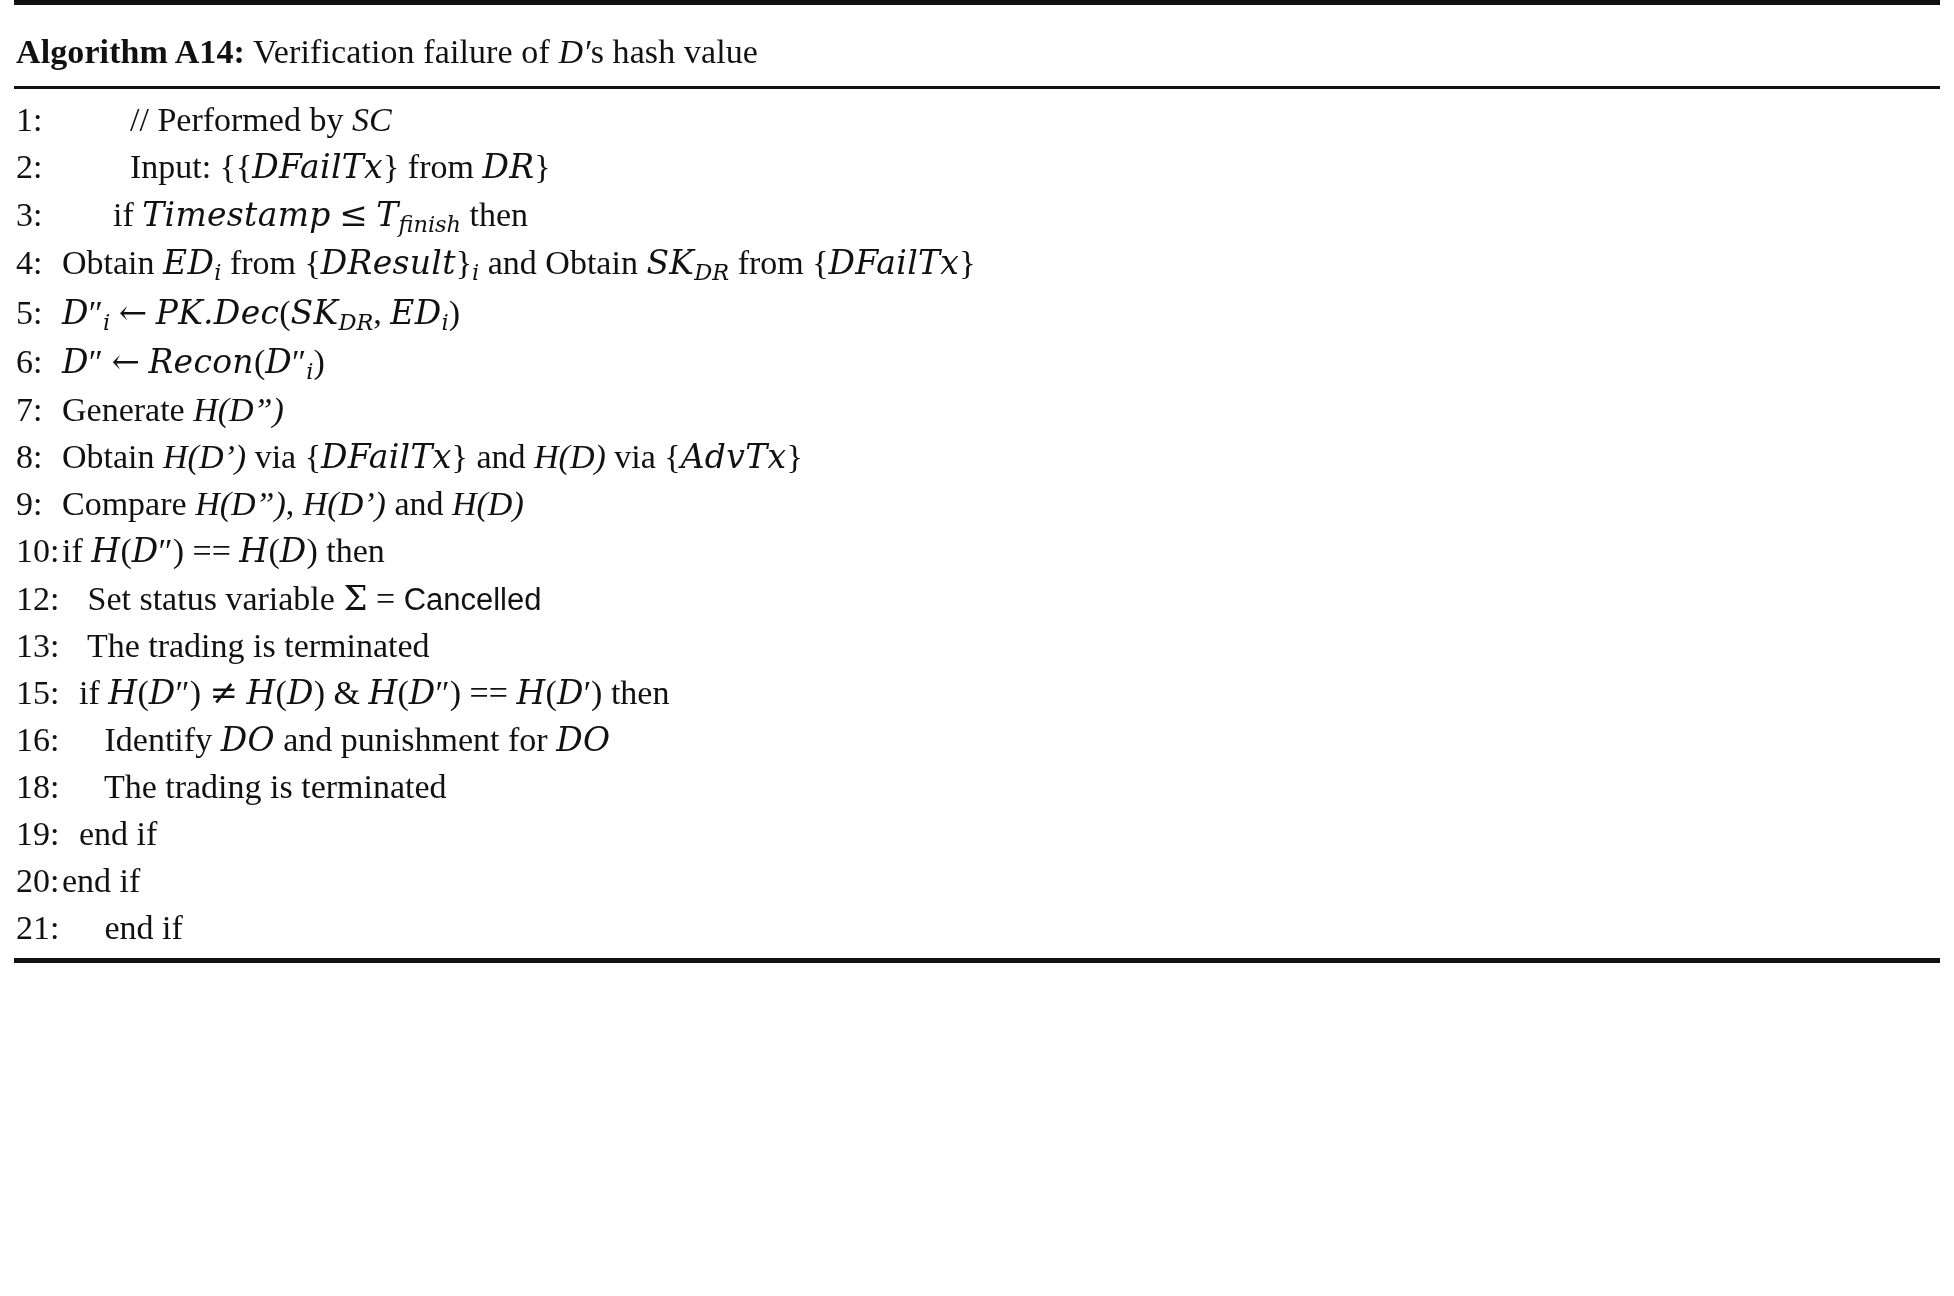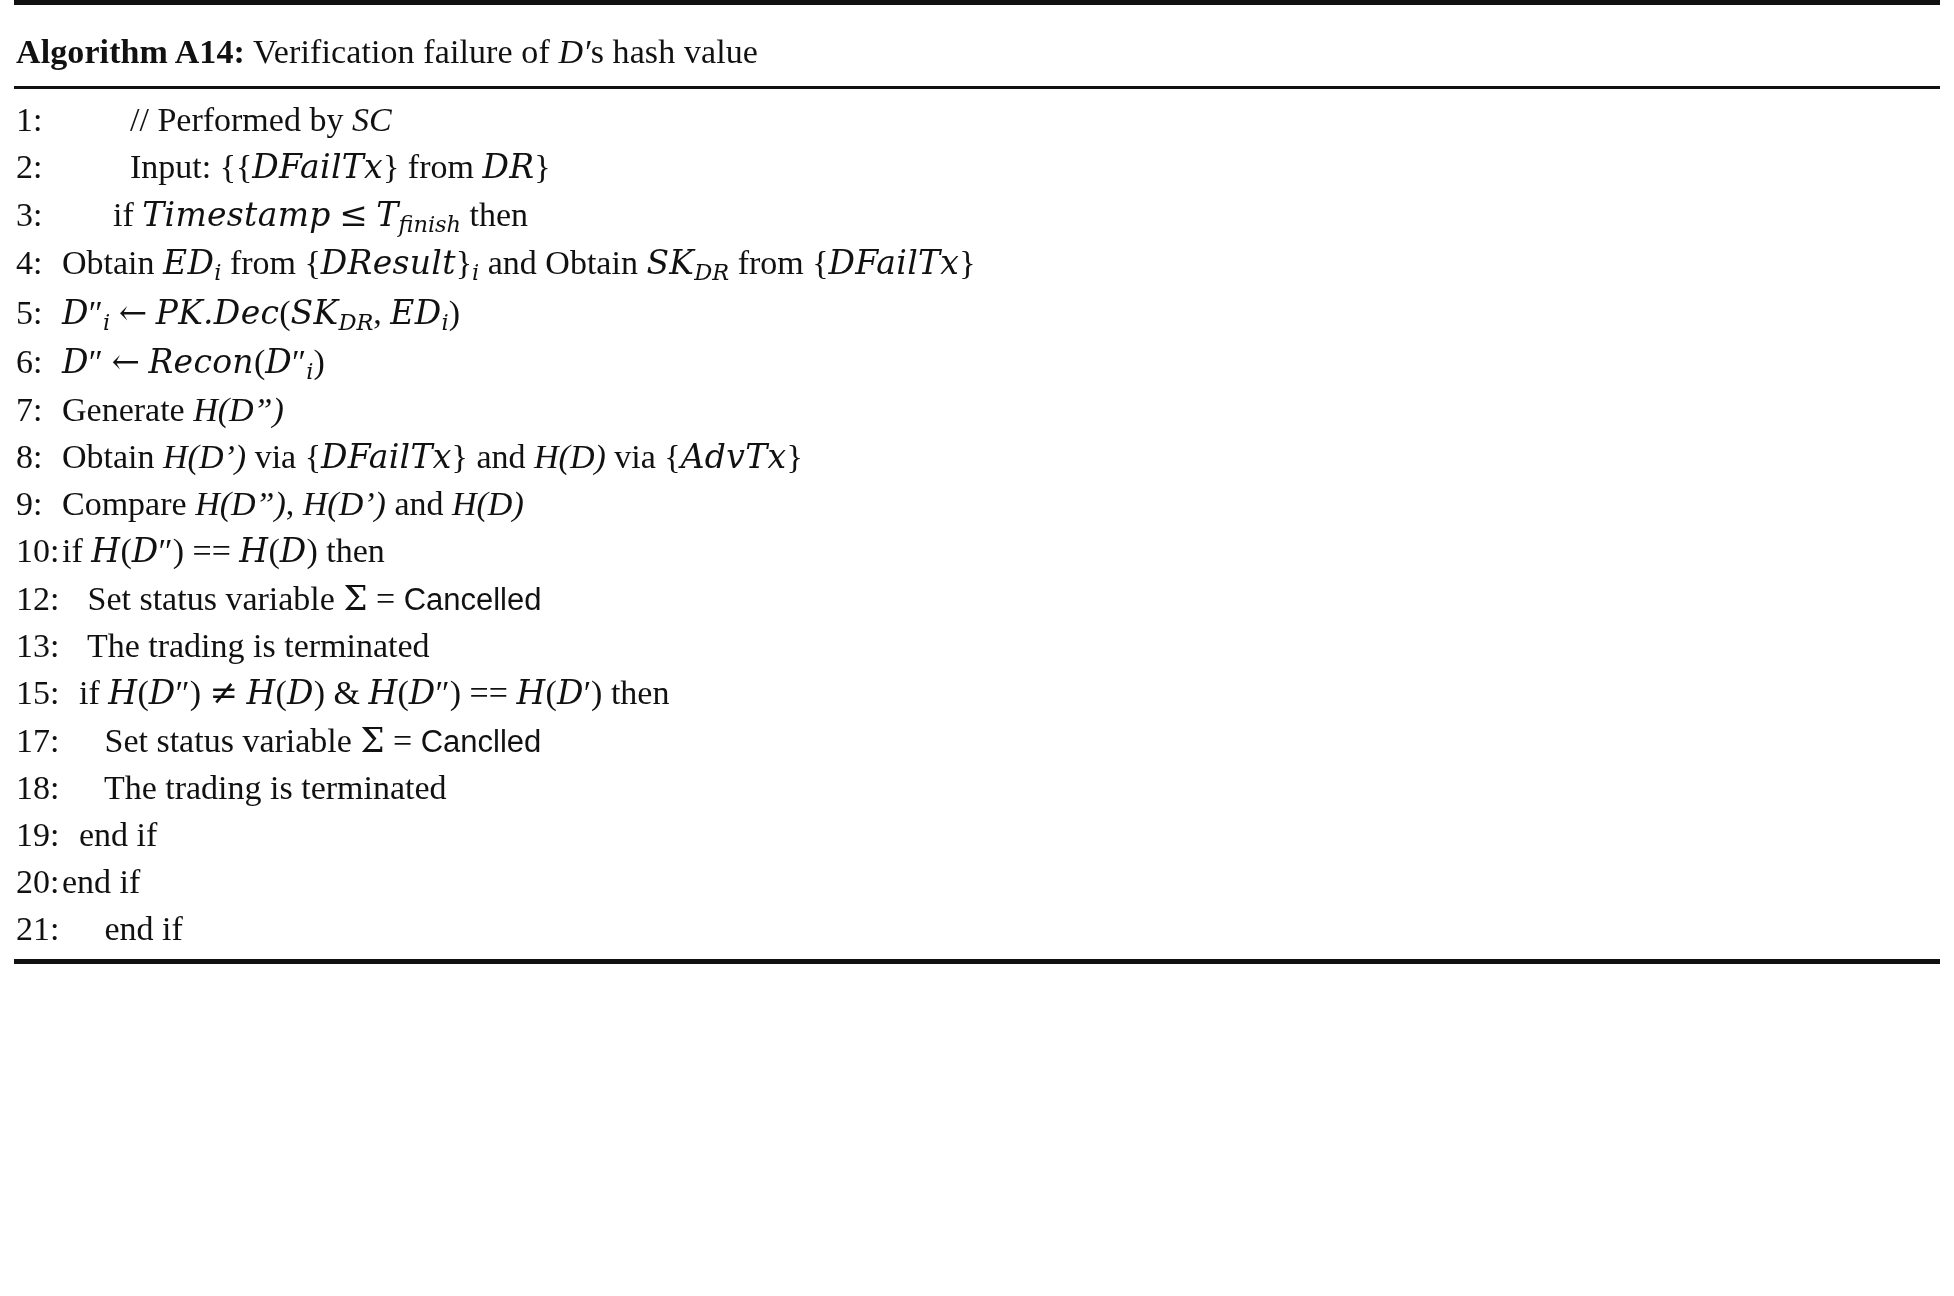--- a/index.html
+++ b/index.html
@@ -175,25 +175,25 @@
       <span class="lineno">13:</span>
       <span class="content">   The trading is terminated</span>
     </div>
 
 
     <div class="line">
       <span class="lineno">15:</span>
       <span class="content">  <b class="kw">if</b> <i class="m">H</i>(<i class="m">D</i>″) <span class="op">≠</span> <i class="m">H</i>(<i class="m">D</i>) &amp; <i class="m">H</i>(<i class="m">D</i>″) == <i class="m">H</i>(<i class="m">D</i>′) <b class="kw">then</b></span>
     </div>
 
-
-    <div class="line">
-      <span class="lineno">17:</span>
-      <span class="content">     Set status variable <span class="op">Σ</span> = <span class="sans">Canclled</span></span>
-    </div>
+    <div class="line">
+      <span class="lineno">16:</span>
+      <span class="content">     Identify <i class="m">DO</i> and punishment for <i class="m">DO</i></span>
+    </div>
+
 
     <div class="line">
       <span class="lineno">18:</span>
       <span class="content">     The trading is terminated</span>
     </div>
 
     <div class="line">
       <span class="lineno">19:</span>
       <span class="content">  <b class="kw">end if</b></span>
     </div>

